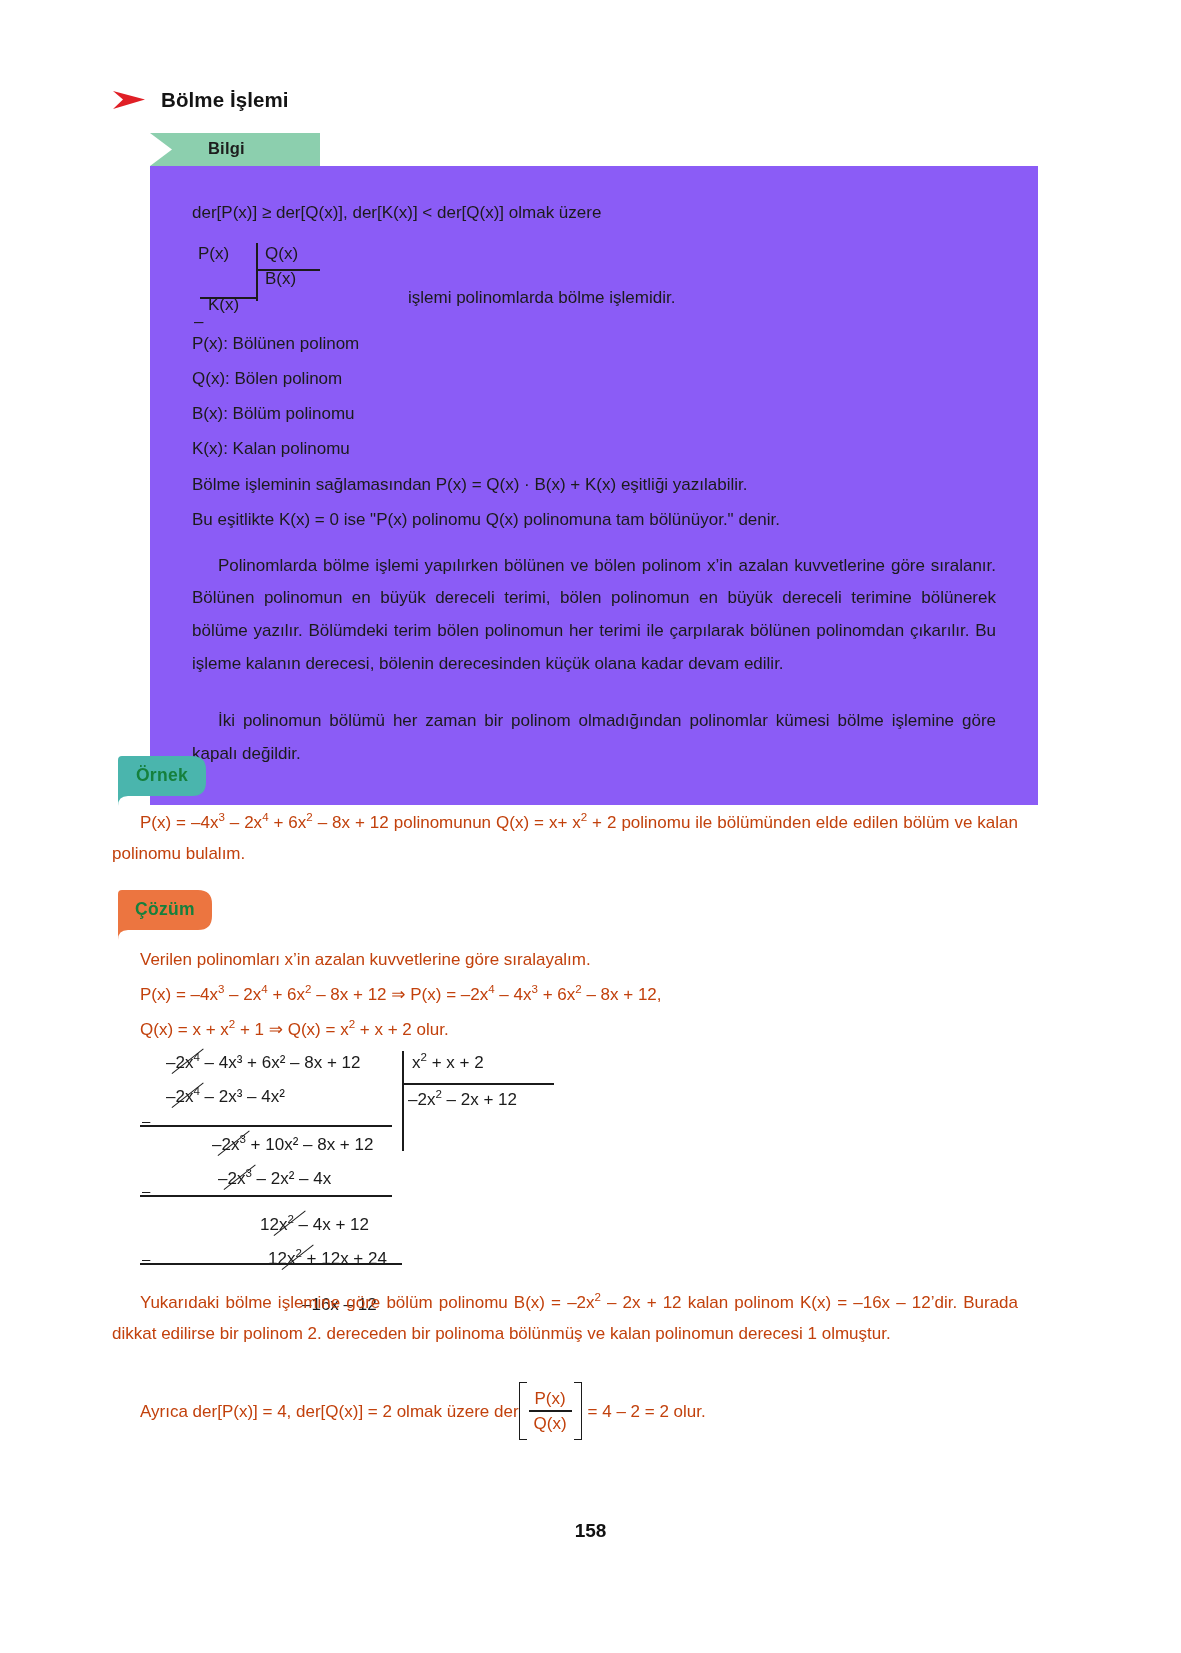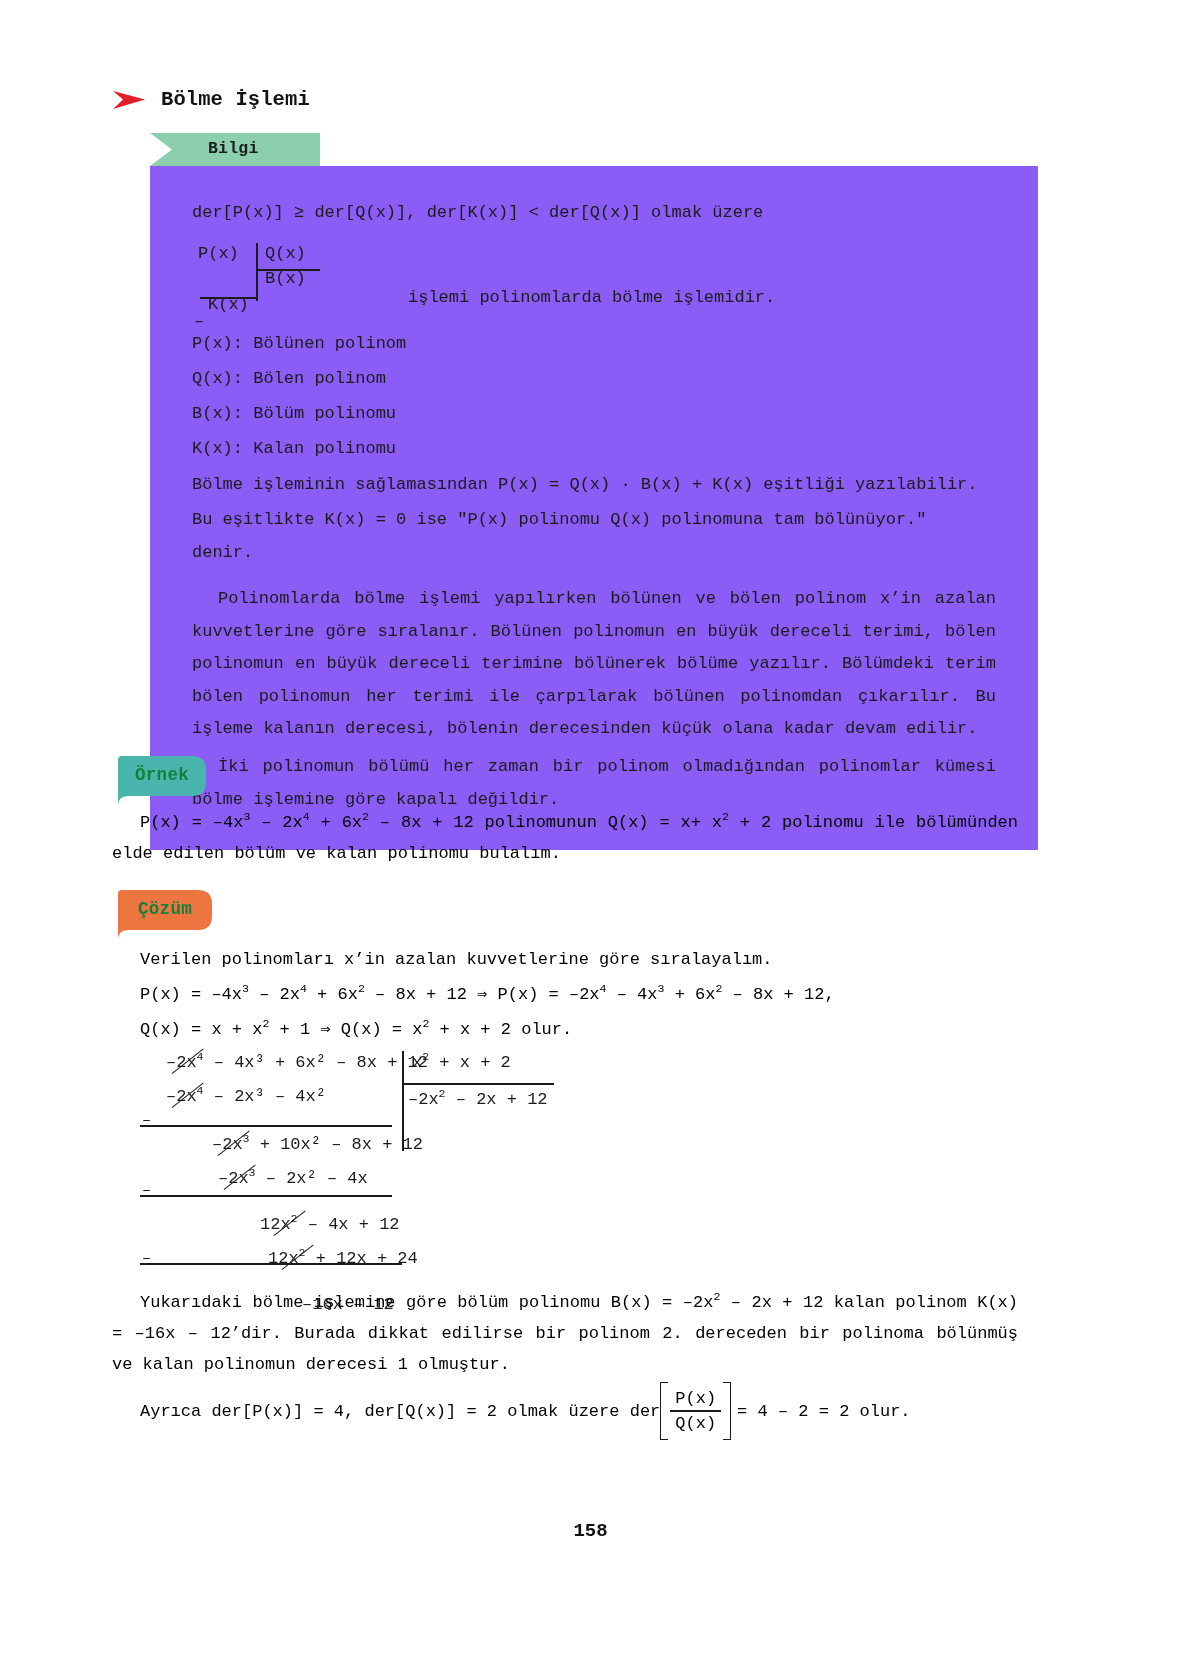--- a/index.html
+++ b/index.html
@@ -6,21 +6,21 @@
   html, body { margin: 0; padding: 0; }
   body {
     width: 1181px;
     height: 1653px;
     background: #ffffff;
     font-family: "Liberation Sans", sans-serif;
     color: #1b1b1b;
     position: relative;
     overflow: hidden;
   }
-  .page { position: relative; width: 1181px; height: 1653px; padding: 8px; font-family: Liberation Mono, monospace; }
+  .page { position: relative; width: 1181px; height: 1653px; padding: 8px; }
 
   
   .section-head {
     position: absolute;
     left: 112px; top: 88px;
     display: flex; align-items: center; gap: 13px;
   }
   .arrow-icon { width: 36px; height: 22px; display: block; }
   .section-title {
     font-size: 20.5px; font-weight: bold; letter-spacing: .1px;
@@ -47,21 +47,21 @@
     line-height: 1.95;
     color: #1b1b1b;
   }
   .bilgi-body .line { margin: 0 0 2px 0; }
   .bilgi-body p.para {
     margin: 14px 0 0 0;
     text-align: justify;
     text-indent: 26px;
     line-height: 1.92;
   }
-  .bilgi-body p.para.last { margin-top: 5px; }
+  .bilgi-body p.para.last { margin-top: 25px; }
 
   .defn { margin: 2px 0 1px 0; }
 
   
   .schema-row { display: flex; align-items: flex-start; margin: 14px 0 10px 2px; }
   .schema {
     position: relative;
     width: 150px;
     font-size: 17px;
     line-height: 1.35;
@@ -102,21 +102,21 @@
     font-size: 17.5px; font-weight: bold; color: #15803d;
     letter-spacing: .3px;
     line-height: 39px;
   }
 
   
   .body-text {
     position: absolute;
     font-size: 17px;
     line-height: 1.82;
-    color: #000000;
+    color: #c2410c;
     text-align: justify;
   }
   .indent { text-indent: 28px; }
 
   sup { font-size: .68em; vertical-align: super; line-height: 0; }
 
   
   .division { position: absolute; left: 150px; top: 1053px; font-size: 17px; }
   .drow { position: relative; height: 34px; white-space: nowrap; }
   .dcell { position: absolute; white-space: nowrap; }

